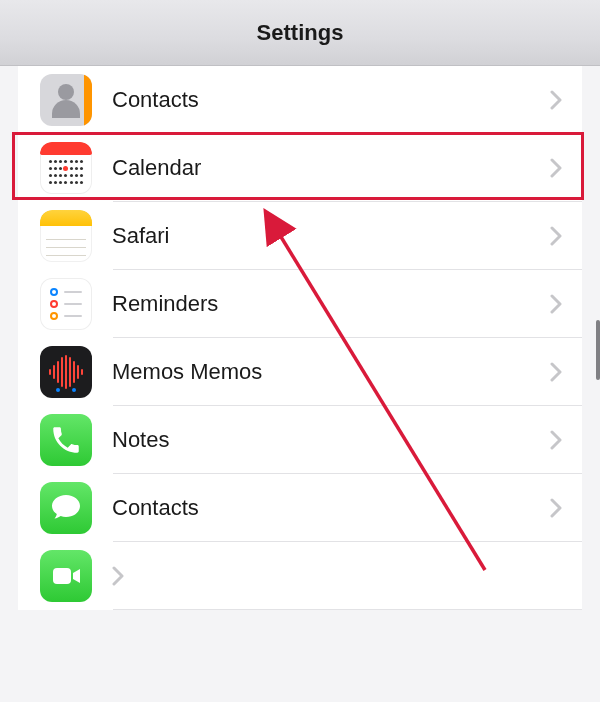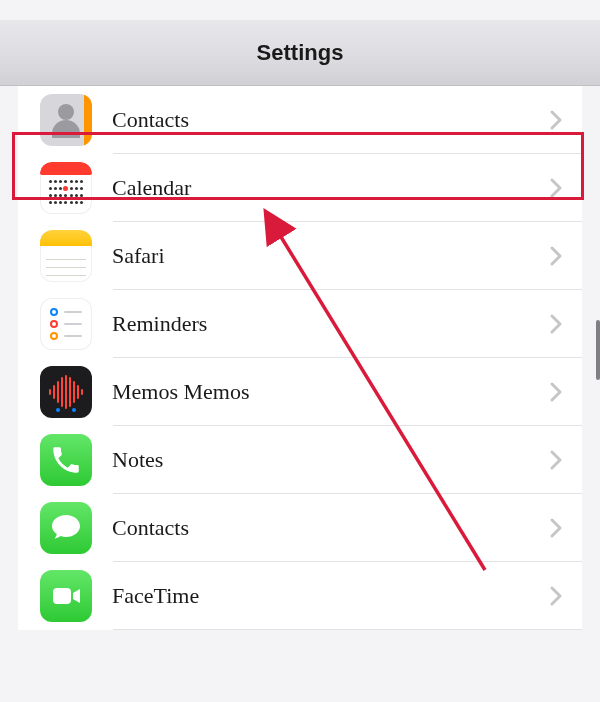--- a/index.html
+++ b/index.html
@@ -11,21 +11,20 @@
       overflow: hidden;
       position: relative;
     }
     .header {
       height: 66px;
       background: linear-gradient(to bottom, #e8e8eb 0%, #dcdce0 60%, #d1d1d5 100%);
       display: flex;
       align-items: center;
       justify-content: center;
       border-bottom: 1px solid #c0c0c4;
-      margin-top: 20px;
     }
     .header-title {
       font-size: 22px;
       font-weight: 600;
       color: #1a1a1a;
     }
     .list {
       background: #fff;
       margin: 0 18px;
       position: relative;
@@ -56,21 +55,20 @@
       align-items: center;
       justify-content: center;
       overflow: hidden;
       position: relative;
     }
     .label {
       font-size: 22px;
       font-weight: 400;
       color: #1a1a1a;
       flex: 1;
-      font-family: Liberation Serif, serif;
     }
     .chevron {
       margin-right: 20px;
       color: #c6c6c9;
     }
     .chevron svg { display: block; }
 
     
     .ic-contacts { background: #d7d7db; }
     .ic-contacts .strip { position:absolute; right:0; top:0; bottom:0; width:8px; background:#ff9500; }
@@ -302,21 +300,20 @@
     <div class="divider"></div>
   </div>
 
   <div class="row">
     <div class="icon-wrap ic-facetime">
       <svg width="36" height="36" viewBox="0 0 36 36">
           <rect x="5" y="10" width="18" height="16" rx="4" fill="#fff"></rect>
           <path fill="#fff" d="M25 15 L32 11 V25 L25 21 Z"></path>
         </svg>
     </div>
-    <div class="label">FaceTime</div>
     <div class="chevron">
       <svg width="12" height="20" viewBox="0 0 12 20">
           <path d="M2 2 L10 10 L2 18" stroke="#c6c6c9" stroke-width="3" fill="none" stroke-linecap="round" stroke-linejoin="round"></path>
         </svg>
     </div>
     <div class="divider"></div>
   </div>
 
 
 </div>

